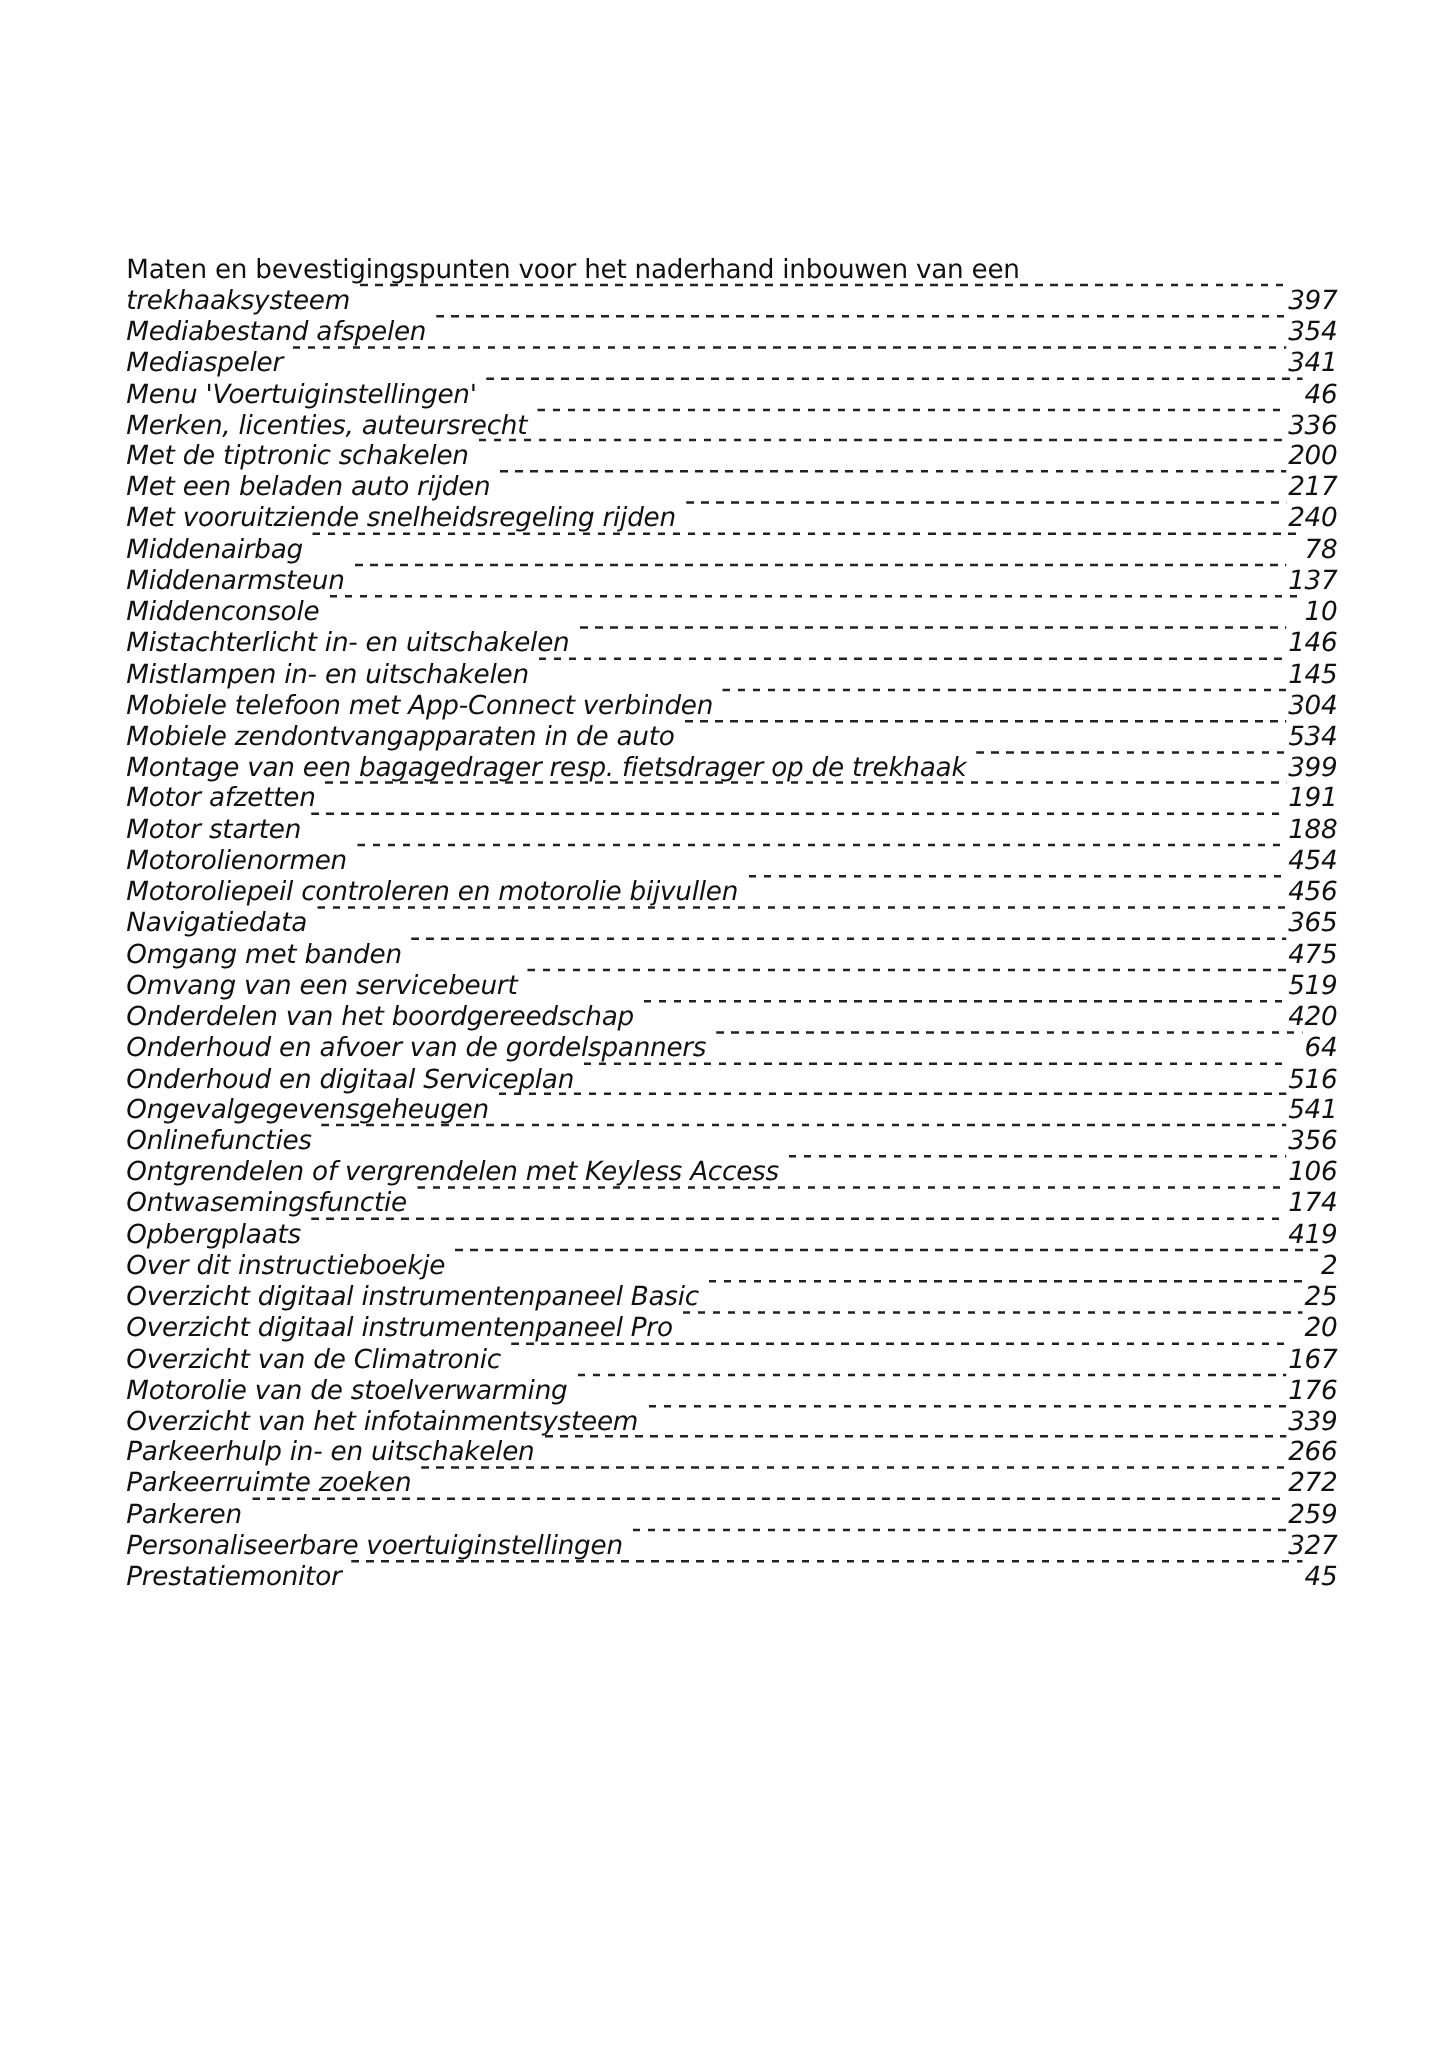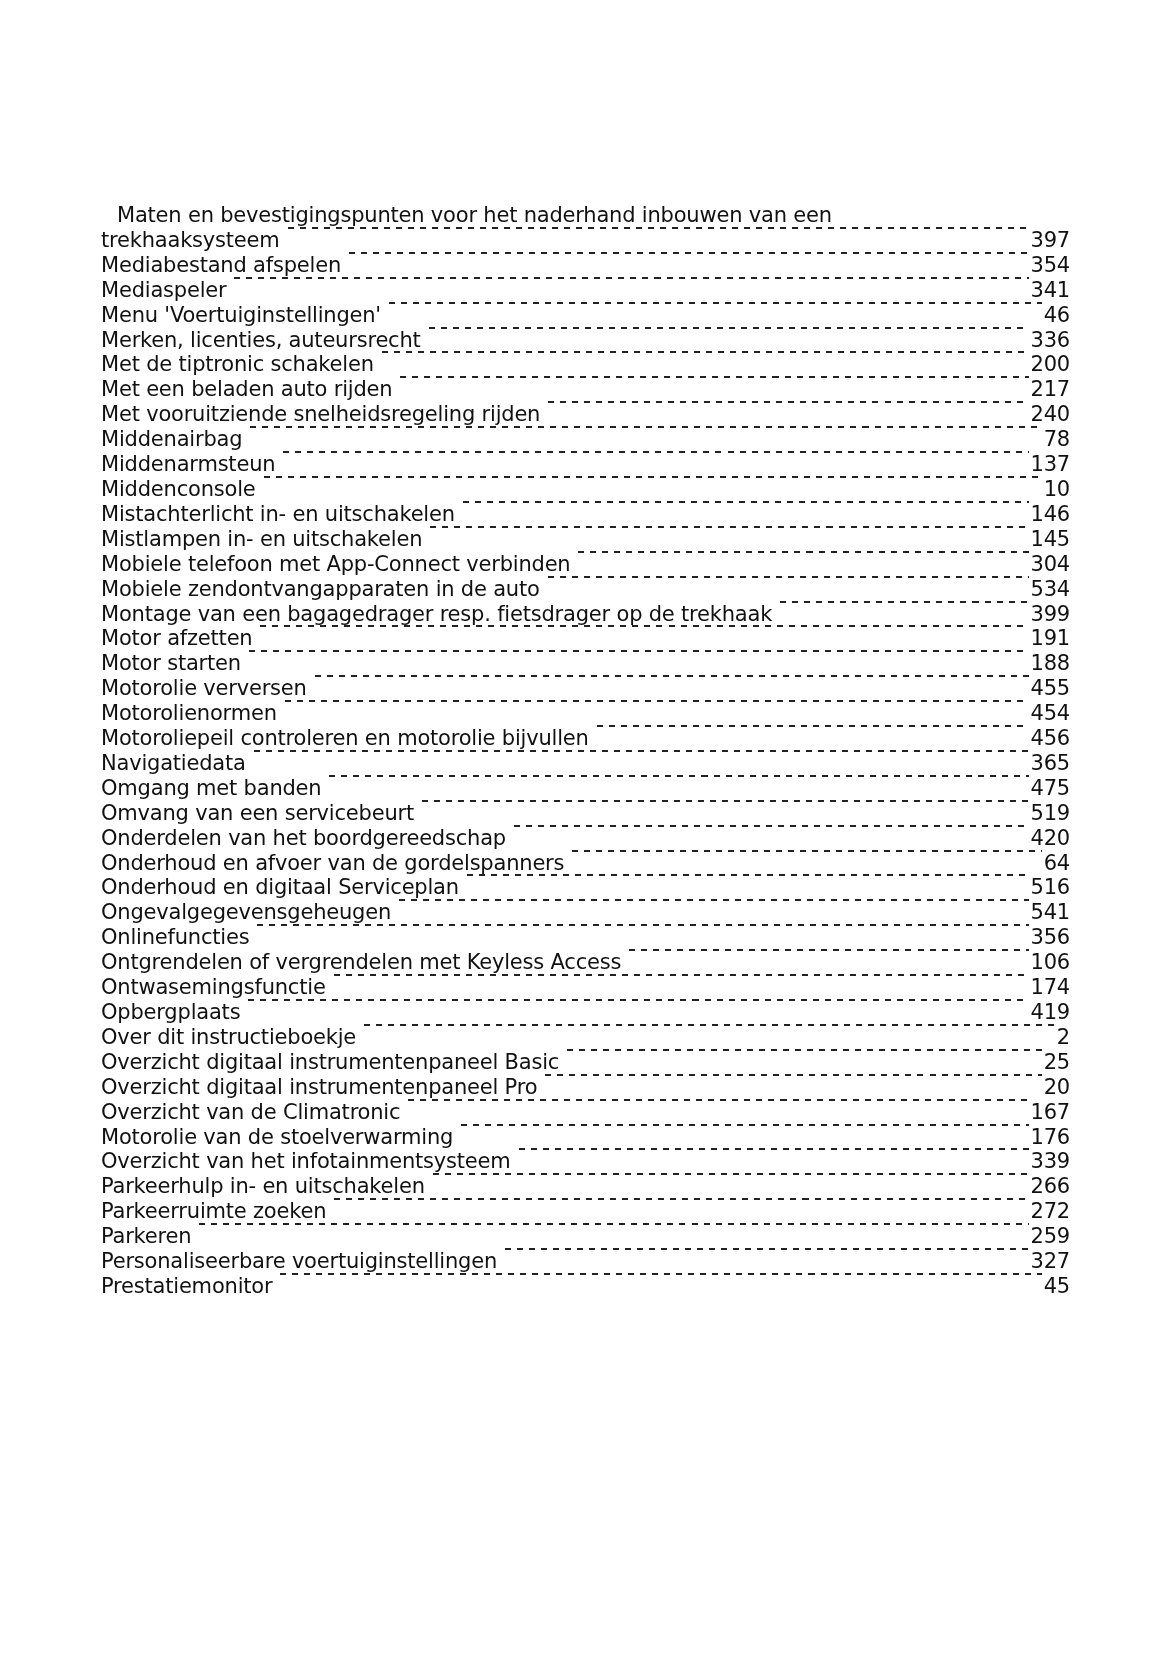--- a/index.html
+++ b/index.html
@@ -8,36 +8,36 @@
       position: absolute;
       left: 101px;
       top: 203px;
       width: 969px;
       font-family: "DejaVu Sans", sans-serif;
       font-size: 21px;
       line-height: 24.9px;
       color: #111111;
       letter-spacing: -0.2px;
     }
-    .entry { display: flex; align-items: center; white-space: nowrap; }
+    .entry { display: flex; align-items: center; white-space: nowrap; font-style: italic; }
     .entry .label { flex: 0 0 auto; }
     .entry .leader {
       flex: 1 1 auto;
       margin: 0 2px 0 8px;
       height: 1px;
       align-self: baseline;
       position: relative;
       top: -2px;
       border-bottom: 2px dashed #222222;
       border-image: repeating-linear-gradient(90deg, #222 0 6px, transparent 6px 12px) 1;
       border-image-slice: 0 0 2 0;
       border-image-width: 0 0 2px 0;
     }
     .entry .page { flex: 0 0 auto; text-align: right; min-width: 10px; }
-    .first-line { white-space: nowrap; margin-left: 16px; }
+    .first-line { white-space: nowrap; }
   </style>
 </head>
 <body>
 
 <div class="index">
   <div class="first-line">Maten en bevestigingspunten voor het naderhand inbouwen van een</div>
   <div class="entry">
     <span class="label">trekhaaksysteem</span>
     <span class="leader"></span>
     <span class="page">397</span>
@@ -122,25 +122,20 @@
         <span class="label">Motor afzetten</span>
         <span class="leader"></span>
         <span class="page">191</span>
       </div>
       <div class="entry">
         <span class="label">Motor starten</span>
         <span class="leader"></span>
         <span class="page">188</span>
       </div>
       <div class="entry">
-        <span class="label">Motorolie verversen</span>
-        <span class="leader"></span>
-        <span class="page">455</span>
-      </div>
-      <div class="entry">
         <span class="label">Motorolienormen</span>
         <span class="leader"></span>
         <span class="page">454</span>
       </div>
       <div class="entry">
         <span class="label">Motoroliepeil controleren en motorolie bijvullen</span>
         <span class="leader"></span>
         <span class="page">456</span>
       </div>
       <div class="entry">

